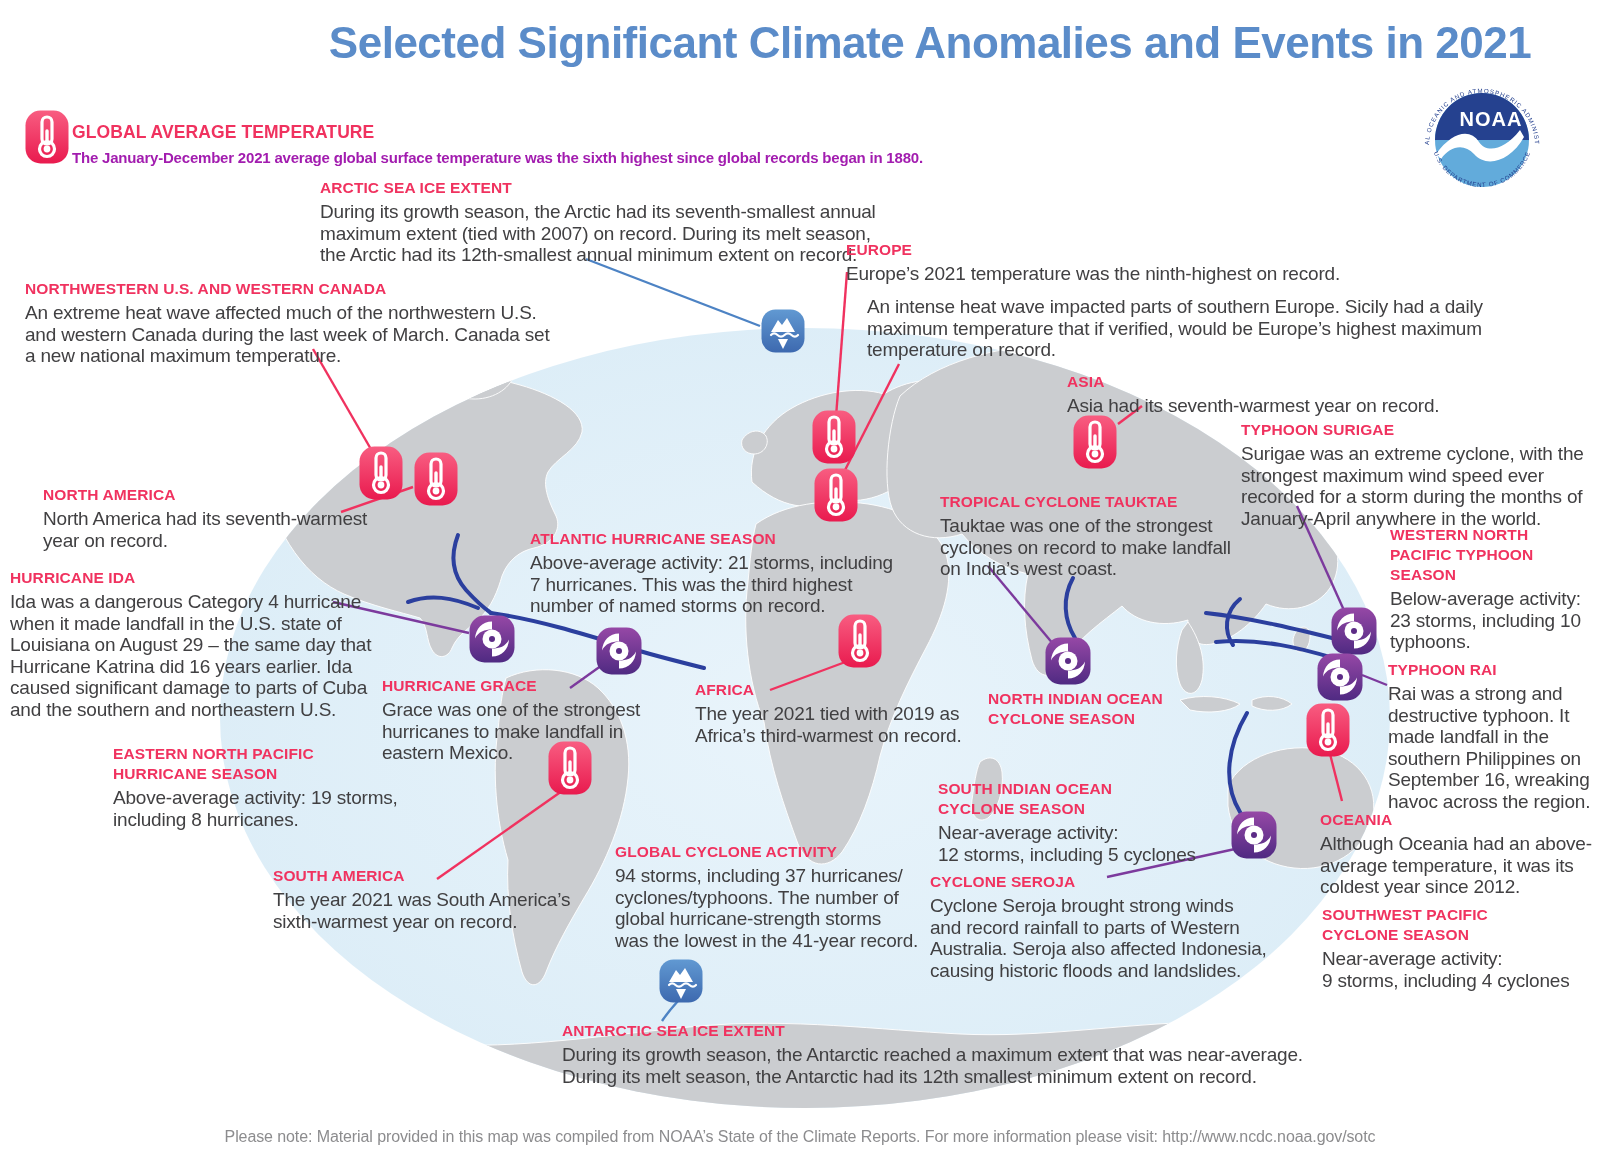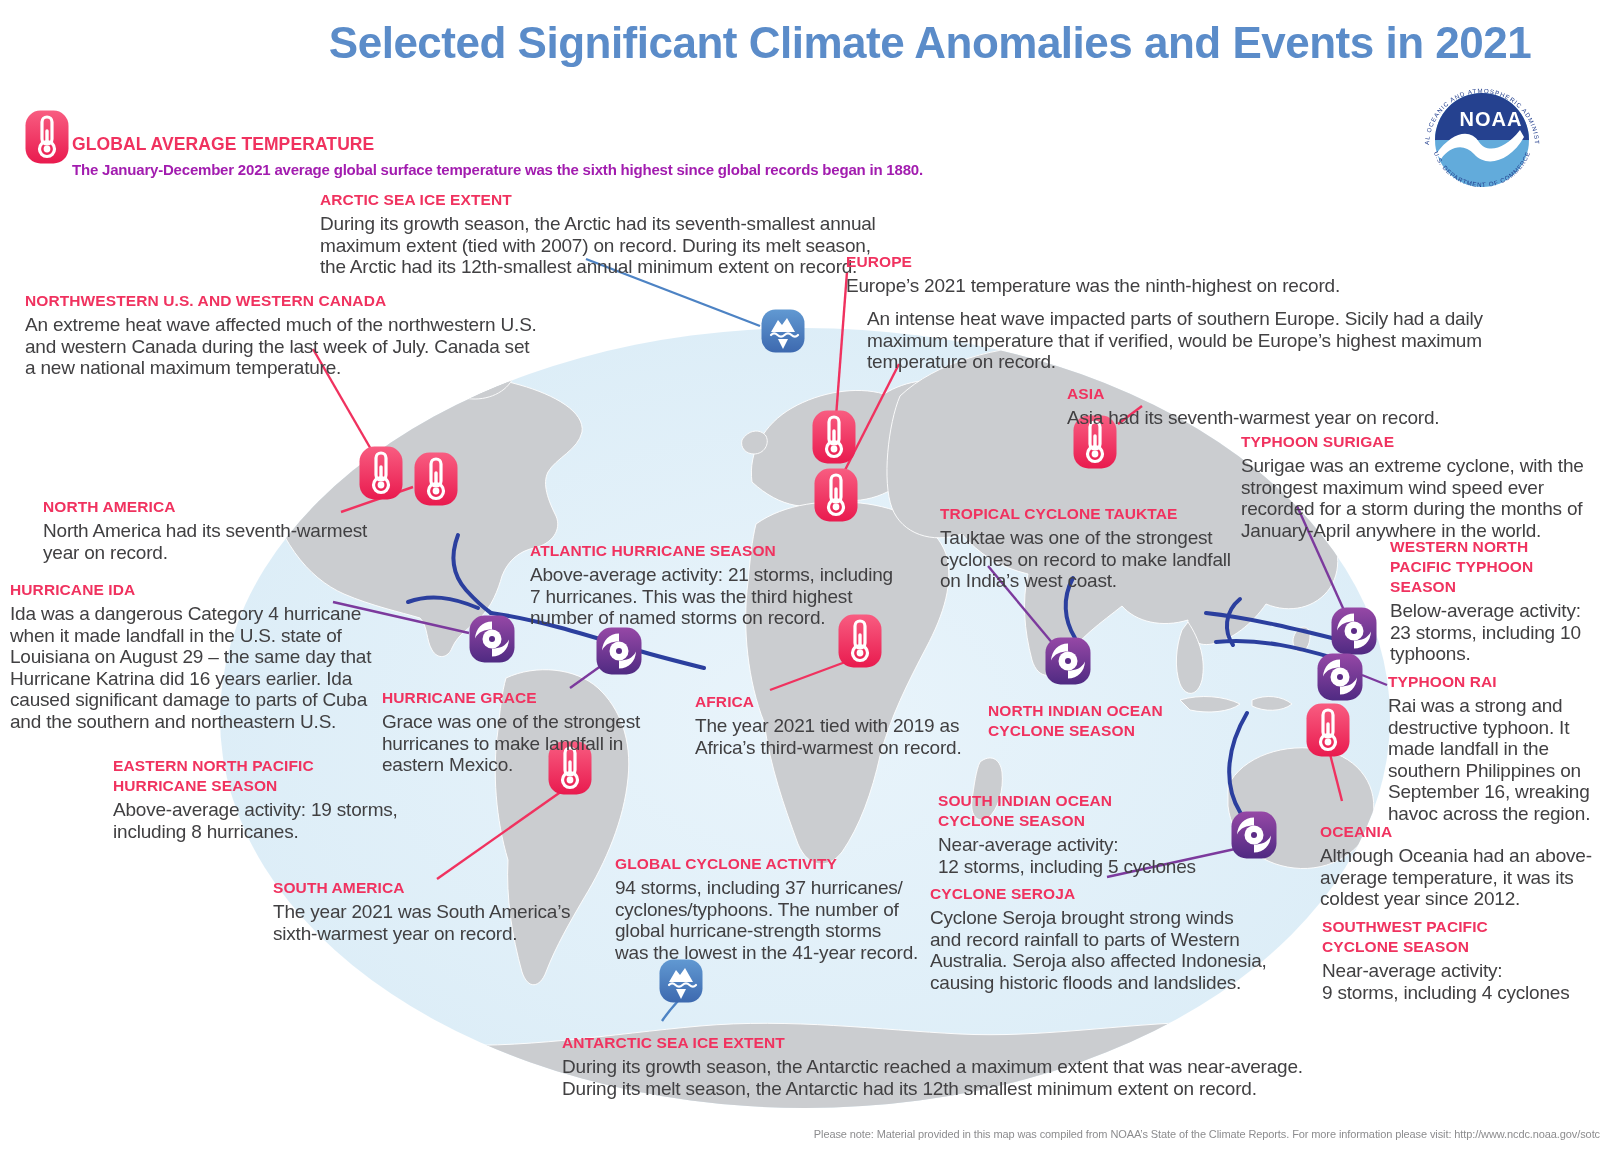--- a/index.html
+++ b/index.html
@@ -8,30 +8,30 @@
     --leader_purple:#7c3a9d; --leader_blue:#4d83c4; --footer_gray:#8c8c8e;
   }
   *{margin:0;padding:0;box-sizing:border-box;}
   html,body{width:1600px;height:1168px;}
   body{position:relative;width:1600px;height:1168px;background:#ffffff;
        font-family:"Liberation Sans","DejaVu Sans",sans-serif;overflow:hidden;}
   .page-title{position:absolute;left:280px;top:18px;width:1300px;text-align:center;
        font-size:44px;font-weight:bold;letter-spacing:-0.5px;color:var(--title_blue);}
   .map-svg{position:absolute;left:0;top:0;z-index:1;}
   .icon{position:absolute;z-index:3;line-height:0;}
-  .ann{position:absolute;z-index:4;margin-top:12px;}
+  .ann{position:absolute;z-index:4;}
   .ann h3{font-size:15.5px;line-height:20px;font-weight:800;letter-spacing:0.1px;
        color:var(--heading_pink);white-space:pre-line;}
   .ann p{margin-top:3px;font-size:19px;line-height:21.5px;color:var(--body_gray);
        letter-spacing:-0.2px;white-space:pre-line;}
   .intro{z-index:5;}
   .intro h3{font-size:17.5px;line-height:22px;}
   .intro p{font-size:15px;font-weight:bold;color:#a21caf;margin-top:4px;}
-  .footer{position:absolute;left:0;right:0;top:1128px;text-align:right;z-index:4;
-       font-size:11px;color:var(--footer_gray);letter-spacing:-0.1px;}
+  .footer{position:absolute;left:0;right:0;top:1128px;text-align:center;z-index:4;
+       font-size:16px;color:var(--footer_gray);letter-spacing:-0.1px;}
   .logo{position:absolute;left:1416px;top:74px;z-index:5;line-height:0;}
 </style>
 </head>
 <body>
 
 <svg width="0" height="0" style="position:absolute" aria-hidden="true">
   <defs>
     <linearGradient id="gthermo" x1="0" y1="0" x2="0" y2="1">
       <stop offset="0" stop-color="#f85d81"></stop>
         <stop offset="1" stop-color="#e91a4e"></stop>
@@ -145,21 +145,21 @@
 
 <div class="ann" style="left:320px;top:178px">
   <h3>ARCTIC SEA ICE EXTENT</h3>
   <p>During its growth season, the Arctic had its seventh-smallest annual
 maximum extent (tied with 2007) on record. During its melt season,
 the Arctic had its 12th-smallest annual minimum extent on record.</p>
 </div>
 <div class="ann" style="left:25px;top:279px">
   <h3>NORTHWESTERN U.S. AND WESTERN CANADA</h3>
   <p>An extreme heat wave affected much of the northwestern U.S.
-and western Canada during the last week of July. Canada set
+and western Canada during the last week of March. Canada set
 a new national maximum temperature.</p>
 </div>
 <div class="ann" style="left:846px;top:240px">
   <h3>EUROPE</h3>
   <p>Europe’s 2021 temperature was the ninth-highest on record.</p>
 </div>
 <div class="ann" style="left:867px;top:293px">
   <p>An intense heat wave impacted parts of southern Europe. Sicily had a daily
 maximum temperature that if verified, would be Europe’s highest maximum
 temperature on record.</p>

